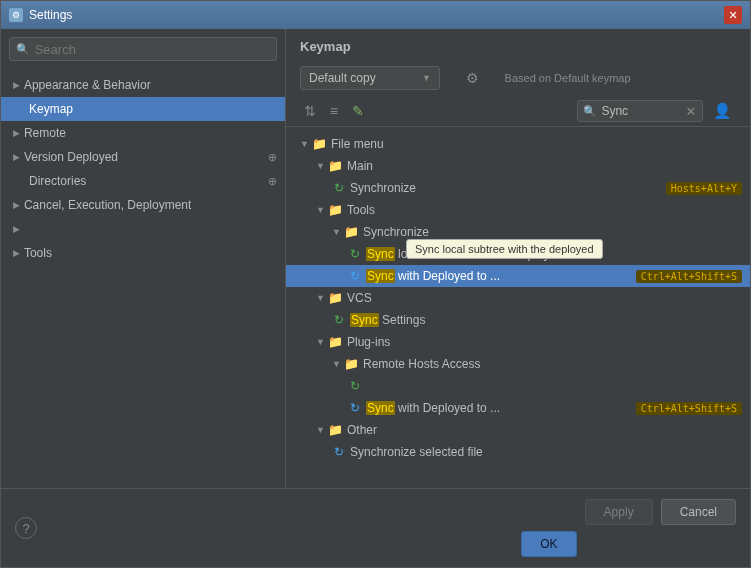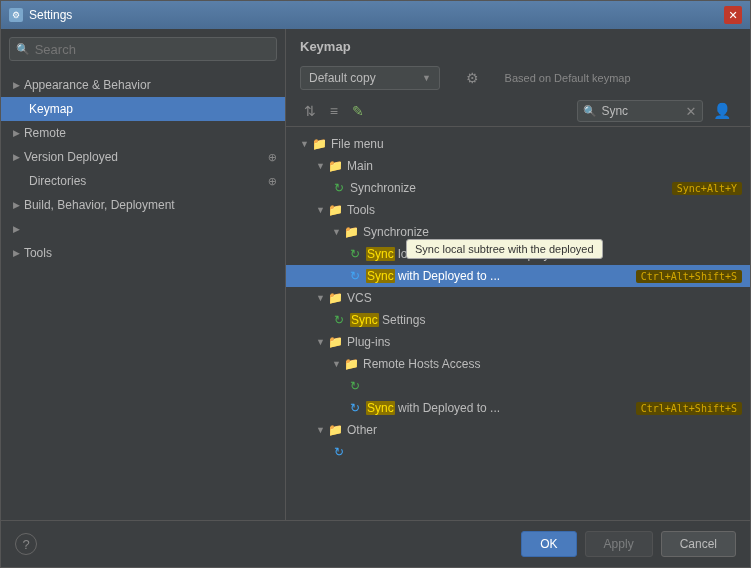--- a/index.html
+++ b/index.html
@@ -315,22 +315,23 @@
       padding: 0 18px;
       border-radius: 3px;
       border: 1px solid #666;
       background: #4c5052;
       color: #bbb;
       cursor: pointer;
       font-size: 12px;
     }
     .btn.primary {
       background: #4a7bbd;
-      color: #ffffff;
+      color: #0f172a;
       border-color: #3a6aac;
+      margin-top: 32px;
     }
     .btn:disabled {
       opacity: 0.5;
       cursor: default;
     }
   </style>
 </head>
 <body>
 
 <div class="window">
@@ -366,21 +367,21 @@
           <span class="arrow">▶</span>
           <span>Version Deployed</span>
           <span style="margin-left:auto;color:#888;font-size:11px;">⊕</span>
         </div>
         <div class="nav-item child">
           <span>Directories</span>
           <span style="margin-left:auto;color:#888;font-size:11px;">⊕</span>
         </div>
         <div class="nav-item">
           <span class="arrow">▶</span>
-          <span>Build, Behavior, Deployment</span>
+          <span>Cancel, Execution, Deployment</span>
         </div>
         <div class="nav-item">
           <span class="arrow">▶</span>
         </div>
         <div class="nav-item">
           <span class="arrow">▶</span>
           <span>Tools</span>
         </div>
       </div>
     </div>
@@ -422,21 +423,21 @@
           <span class="indent" style="width:22px;"></span>
           <span class="tree-arrow">▼</span>
           <span class="item-icon folder-yellow">📁</span>
           <span>Main</span>
         </div>
 
         <div class="tree-item">
           <span class="indent" style="width:38px;"></span>
           <span class="item-icon" style="color:#4caf50;">↻</span>
           <span>Synchronize</span>
-          <span class="shortcut">Sync+Alt+Y</span>
+          <span class="shortcut">Hosts+Alt+Y</span>
         </div>
 
         <div class="tree-item">
           <span class="indent" style="width:22px;"></span>
           <span class="tree-arrow">▼</span>
           <span class="item-icon folder-blue">📁</span>
           <span>Tools</span>
         </div>
 
         <div class="tree-item">
@@ -502,20 +503,21 @@
         <div class="tree-item">
           <span class="indent" style="width:22px;"></span>
           <span class="tree-arrow">▼</span>
           <span class="item-icon folder-yellow">📁</span>
           <span>Other</span>
         </div>
 
         <div class="tree-item">
           <span class="indent" style="width:38px;"></span>
           <span class="item-icon" style="color:#42a5f5;">↻</span>
+          <span>Synchronize selected file</span>
         </div>
 
       </div>
     </div>
   </div>
 
   <div class="bottom-bar">
     <button class="help-btn">?</button>
     <div class="btn-group">
       <button class="btn primary">OK</button>

